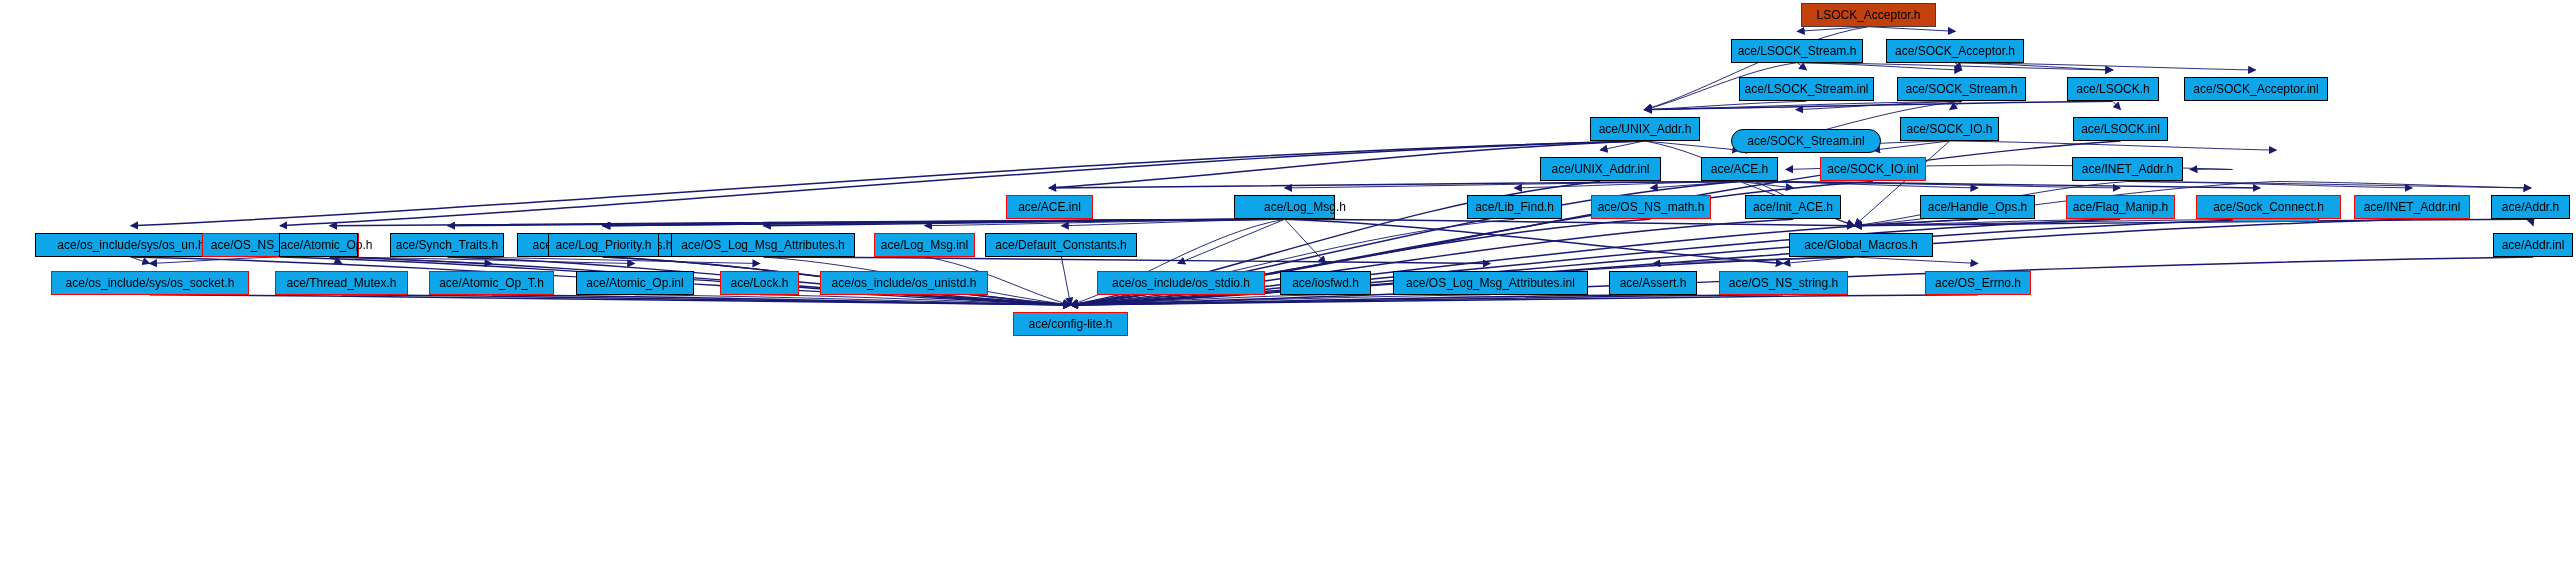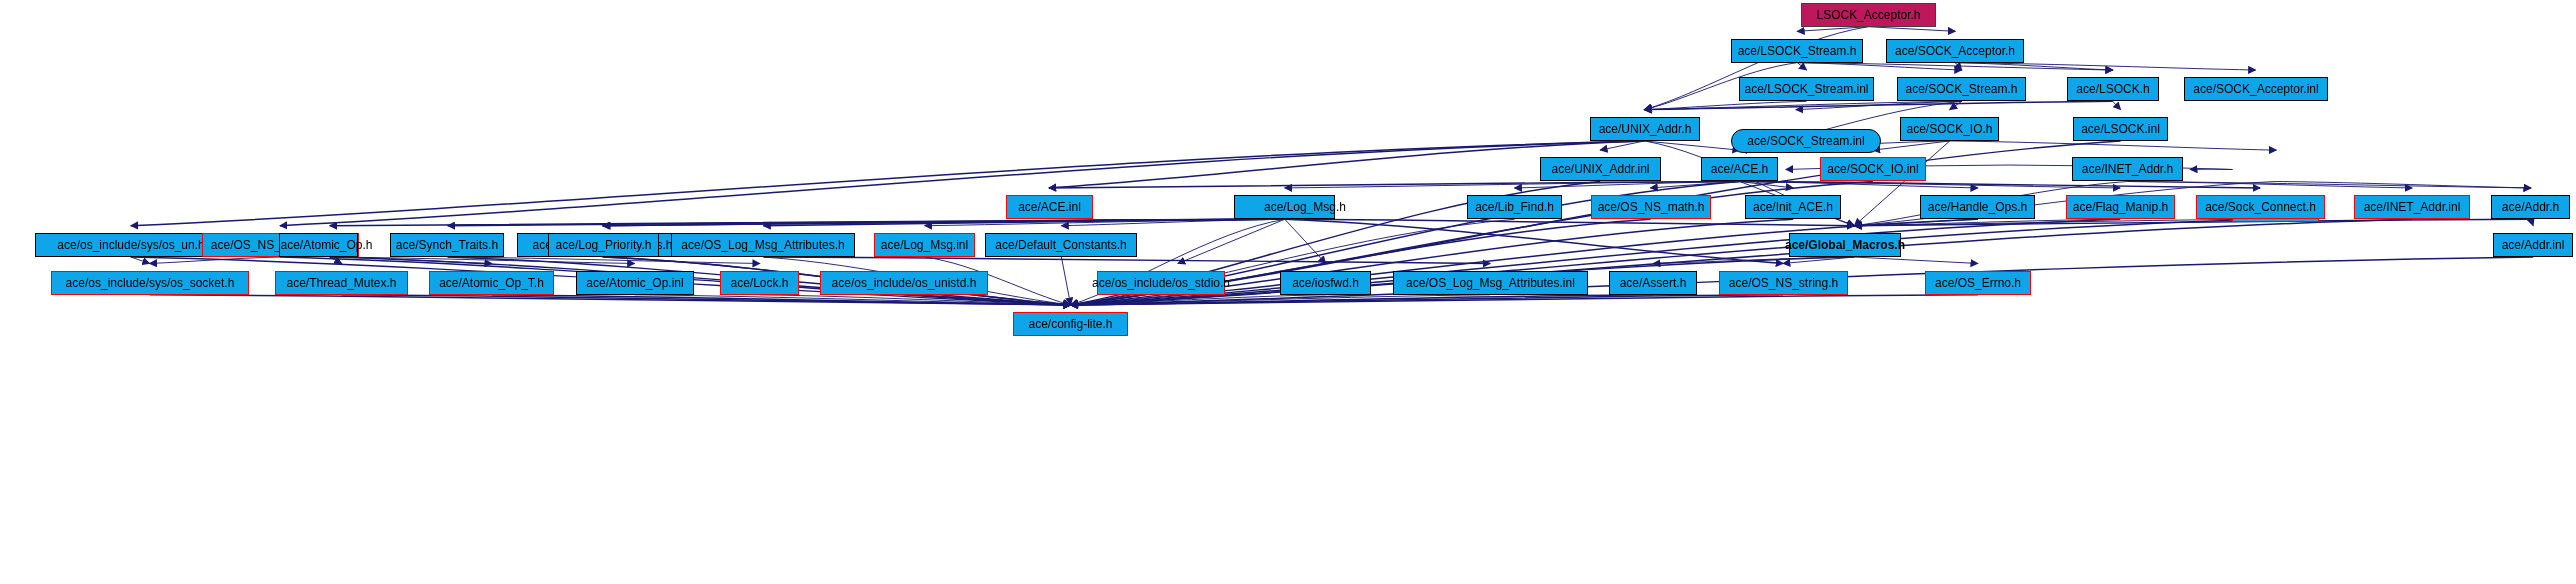--- a/index.html
+++ b/index.html
@@ -4,21 +4,21 @@
 <style>
   html,body{margin:0;padding:0;background:#ffffff;}
   #canvas{position:relative;width:2576px;height:585px;background:#ffffff;
           font-family:"Liberation Sans","DejaVu Sans",sans-serif;overflow:hidden;}
   #edges{position:absolute;left:0;top:0;width:2576px;height:585px;pointer-events:none;}
   .node{position:absolute;box-sizing:border-box;display:flex;align-items:center;
         justify-content:center;white-space:nowrap;background:#0ea5e9;
         border:0.9px solid #000000;color:#000000;font-size:12px;line-height:1;
         height:24px;letter-spacing:0px;}
   .node.red{border-color:#ff0000;}
-  .node.root{background:#be185d;border-color:#404040;}
+  .node.root{background:#c2410c;border-color:#404040;}
   .nlabel{pointer-events:none;}
 </style>
 </head>
 <body>
 
 <div id="canvas">
   <svg id="edges" viewBox="0 0 2797 635" preserveAspectRatio="none">
     <defs>
       <marker id="ah" markerWidth="9" markerHeight="9" refX="8" refY="4.5" orient="auto" markerUnits="userSpaceOnUse">
         <path d="M0,0 L9,4.5 L0,9 z" fill="#191970"></path>
@@ -195,21 +195,21 @@
       </div>
       <div class="node" style="left: 1745px; top: 195px; width: 96px;">
         <span class="nlabel">ace/Init_ACE.h</span>
       </div>
       <div class="node" style="left: 1920px; top: 195px; width: 115px;">
         <span class="nlabel">ace/Handle_Ops.h</span>
       </div>
       <div class="node red" style="left: 2066px; top: 195px; width: 109px;">
         <span class="nlabel">ace/Flag_Manip.h</span>
       </div>
-      <div class="node red" style="left: 2196px; top: 195px; width: 129px;">
+      <div class="node red" style="left: 2196px; top: 195px; width: 145px;">
         <span class="nlabel">ace/Sock_Connect.h</span>
       </div>
       <div class="node red" style="left: 2354px; top: 195px; width: 116px;">
         <span class="nlabel">ace/INET_Addr.inl</span>
       </div>
       <div class="node" style="left: 2491px; top: 195px; width: 79px;">
         <span class="nlabel">ace/Addr.h</span>
       </div>
       <div class="node" style="left: 35px; top: 233px; width: 192px;">
         <span class="nlabel">ace/os_include/sys/os_un.h</span>
@@ -231,21 +231,21 @@
       </div>
       <div class="node" style="left: 671px; top: 233px; width: 184px;">
         <span class="nlabel">ace/OS_Log_Msg_Attributes.h</span>
       </div>
       <div class="node red" style="left: 874px; top: 233px; width: 101px;">
         <span class="nlabel">ace/Log_Msg.inl</span>
       </div>
       <div class="node" style="left: 985px; top: 233px; width: 152px;">
         <span class="nlabel">ace/Default_Constants.h</span>
       </div>
-      <div class="node" style="left: 1789px; top: 233px; width: 112px; font-weight: bold;">
+      <div class="node" style="left: 1789px; top: 233px; width: 144px;">
         <span class="nlabel">ace/Global_Macros.h</span>
       </div>
       <div class="node" style="left: 2493px; top: 233px; width: 80px;">
         <span class="nlabel">ace/Addr.inl</span>
       </div>
       <div class="node red" style="left: 51px; top: 271px; width: 198px; text-align: right;">
         <span class="nlabel">ace/os_include/sys/os_socket.h</span>
       </div>
       <div class="node red" style="left: 275px; top: 271px; width: 133px;">
         <span class="nlabel">ace/Thread_Mutex.h</span>
@@ -255,21 +255,21 @@
       </div>
       <div class="node" style="left: 576px; top: 271px; width: 118px;">
         <span class="nlabel">ace/Atomic_Op.inl</span>
       </div>
       <div class="node red" style="left: 720px; top: 271px; width: 79px;">
         <span class="nlabel">ace/Lock.h</span>
       </div>
       <div class="node red" style="left: 820px; top: 271px; width: 168px;">
         <span class="nlabel">ace/os_include/os_unistd.h</span>
       </div>
-      <div class="node red" style="left: 1097px; top: 271px; width: 128px;">
+      <div class="node red" style="left: 1097px; top: 271px; width: 168px;">
         <span class="nlabel">ace/os_include/os_stdio.h</span>
       </div>
       <div class="node" style="left: 1280px; top: 271px; width: 91px;">
         <span class="nlabel">ace/iosfwd.h</span>
       </div>
       <div class="node" style="left: 1393px; top: 271px; width: 195px;">
         <span class="nlabel">ace/OS_Log_Msg_Attributes.inl</span>
       </div>
       <div class="node" style="left: 1609px; top: 271px; width: 88px;">
         <span class="nlabel">ace/Assert.h</span>

